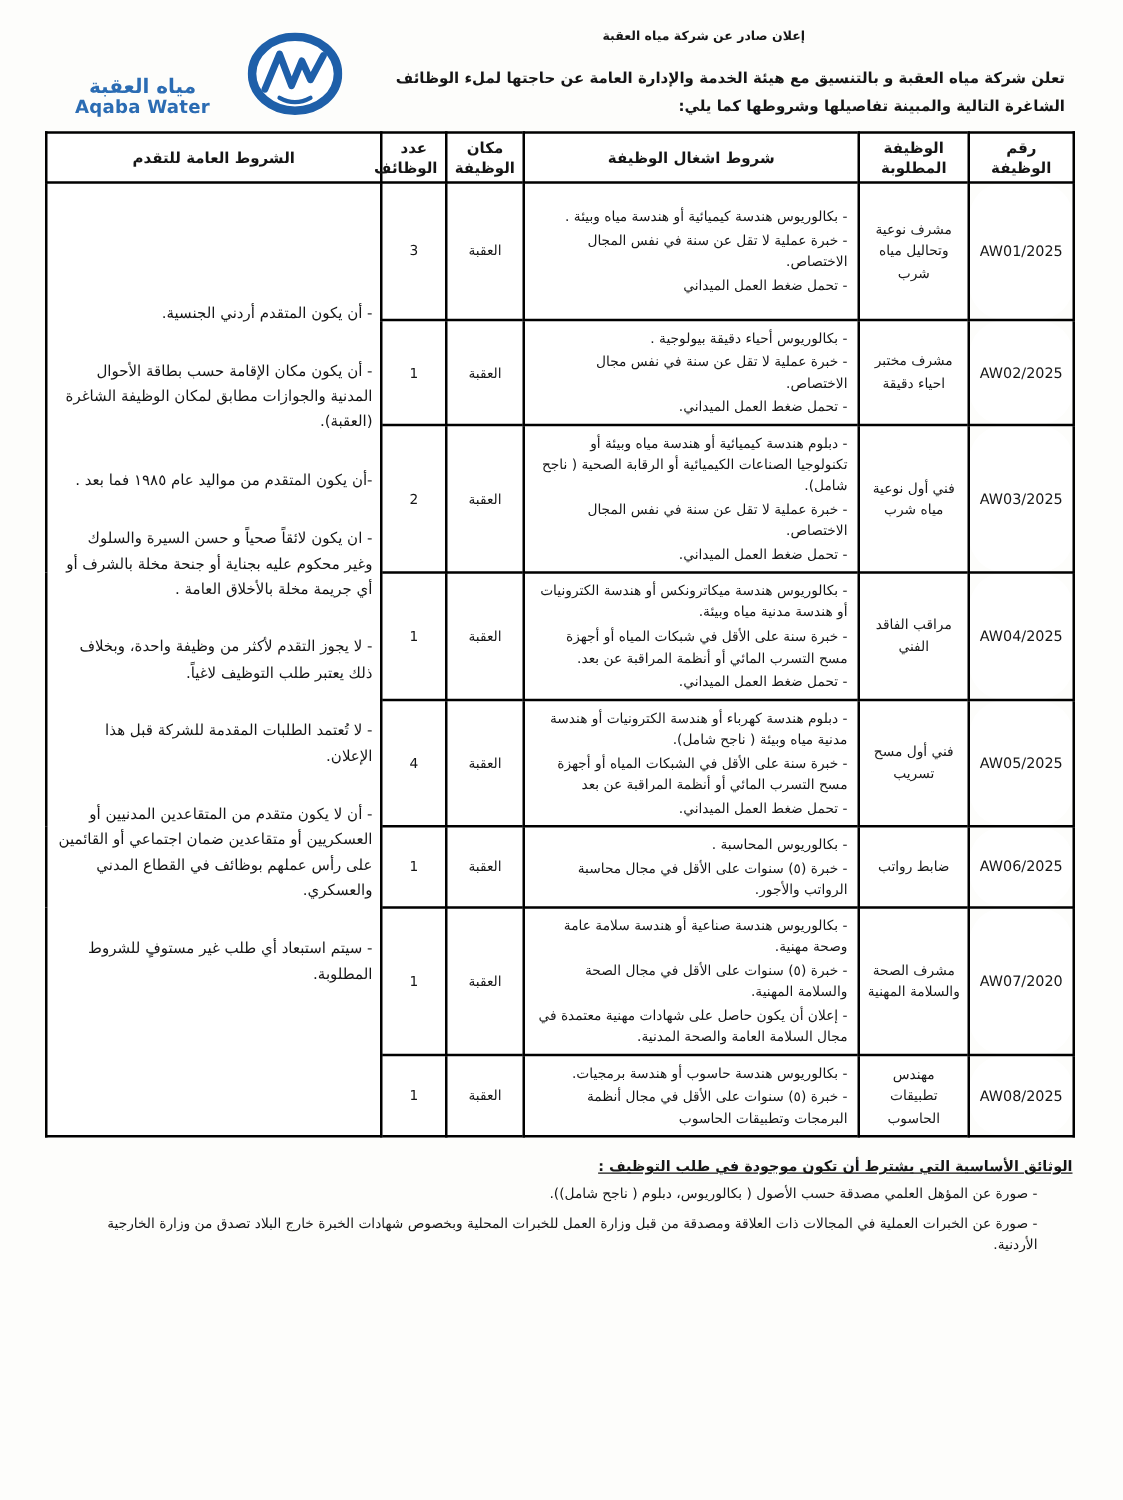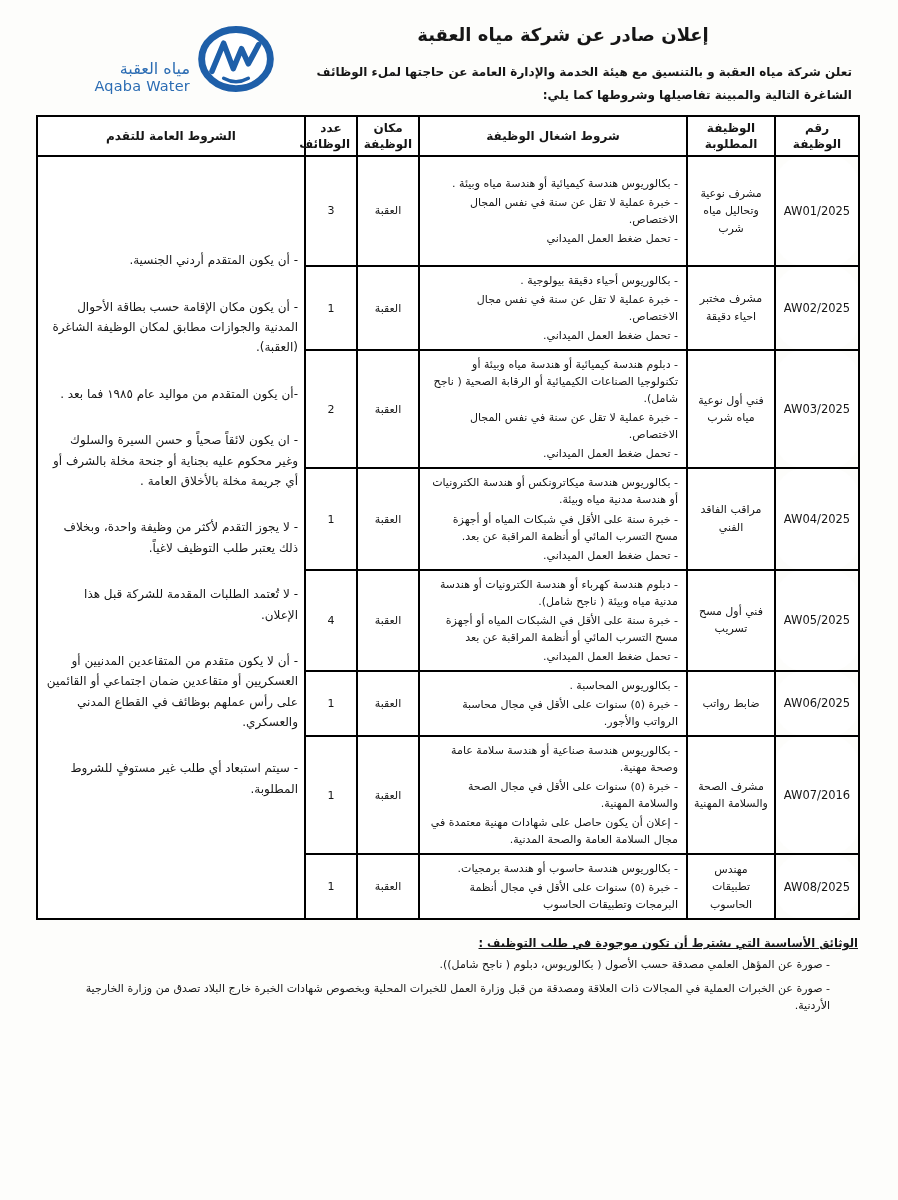--- a/index.html
+++ b/index.html
@@ -8,26 +8,26 @@
     width: 898px; height: 1200px; overflow: hidden;
     background: #fdfdfb;
     font-family: "DejaVu Sans", sans-serif;
     color: #161616;
   }
   .page { position: relative; width: 898px; height: 1200px; padding-top: 14px; }
 
   
   .doc-header { display: flex; direction: ltr; padding: 0 38px; align-items: flex-start; }
   .logo-wrap { display: flex; direction: ltr; align-items: center; gap: 8px; width: 236px; flex: 0 0 auto; padding-top: 8px; }
-  .logo-text { text-align: right; color: #2b6cb3; font-weight: normal; line-height: 1.15; flex: 1; margin-top: 38px; }
+  .logo-text { text-align: center; color: #2b6cb3; font-weight: bold; line-height: 1.15; flex: 1; margin-top: 38px; }
   .logo-ar { font-size: 16px; }
   .logo-en { font-size: 14.5px; letter-spacing: .2px; }
   .logo-mark { flex: 0 0 auto; }
   .header-center { flex: 1; direction: rtl; padding-right: 8px; }
-  .doc-title { text-align: center; font-weight: bold; font-size: 18px; margin-top: 10px; }
+  .doc-title { text-align: center; font-weight: bold; font-size: 10px; margin-top: 10px; }
   .doc-intro { text-align: right; font-size: 12px; font-weight: bold; margin-top: 16px; line-height: 1.9; }
 
   
   table.jobs-table { border-collapse: collapse; table-layout: fixed; width: 822px; margin: 8px 38px 0; font-size: 11px; }
   .jobs-table th, .jobs-table td { border: 2.5px solid #000; padding: 3px 6px; vertical-align: middle; background: #fff; }
   .jobs-table th { font-weight: bold; font-size: 12px; height: 38px; text-align: center; line-height: 1.35; }
   .cell-id   { text-align: center; font-size: 11.5px; border-radius: 29px; }
   .cell-title{ text-align: center; line-height: 1.6; }
   .cell-reqs { text-align: right; }
   .req-line  { margin: 2px 2px; line-height: 1.55; }
@@ -160,21 +160,21 @@
           <td class="cell-id">AW06/2025</td>
           <td class="cell-title">ضابط رواتب</td>
           <td class="cell-reqs">
             <div class="req-line">- بكالوريوس المحاسبة .</div>
             <div class="req-line">- خبرة (٥) سنوات على الأقل في مجال محاسبة الرواتب والأجور.</div>
           </td>
           <td class="cell-loc">العقبة</td>
           <td class="cell-count">1</td>
         </tr>
         <tr class="job-row row-6">
-          <td class="cell-id">AW07/2016</td>
+          <td class="cell-id">AW07/2020</td>
           <td class="cell-title">مشرف الصحة والسلامة المهنية</td>
           <td class="cell-reqs">
             <div class="req-line">- بكالوريوس هندسة صناعية أو هندسة سلامة عامة وصحة مهنية.</div>
             <div class="req-line">- خبرة (٥) سنوات على الأقل في مجال الصحة والسلامة المهنية.</div>
             <div class="req-line">- إعلان أن يكون حاصل على شهادات مهنية معتمدة في مجال السلامة العامة والصحة المدنية.</div>
           </td>
           <td class="cell-loc">العقبة</td>
           <td class="cell-count">1</td>
         </tr>
         <tr class="job-row row-7">

